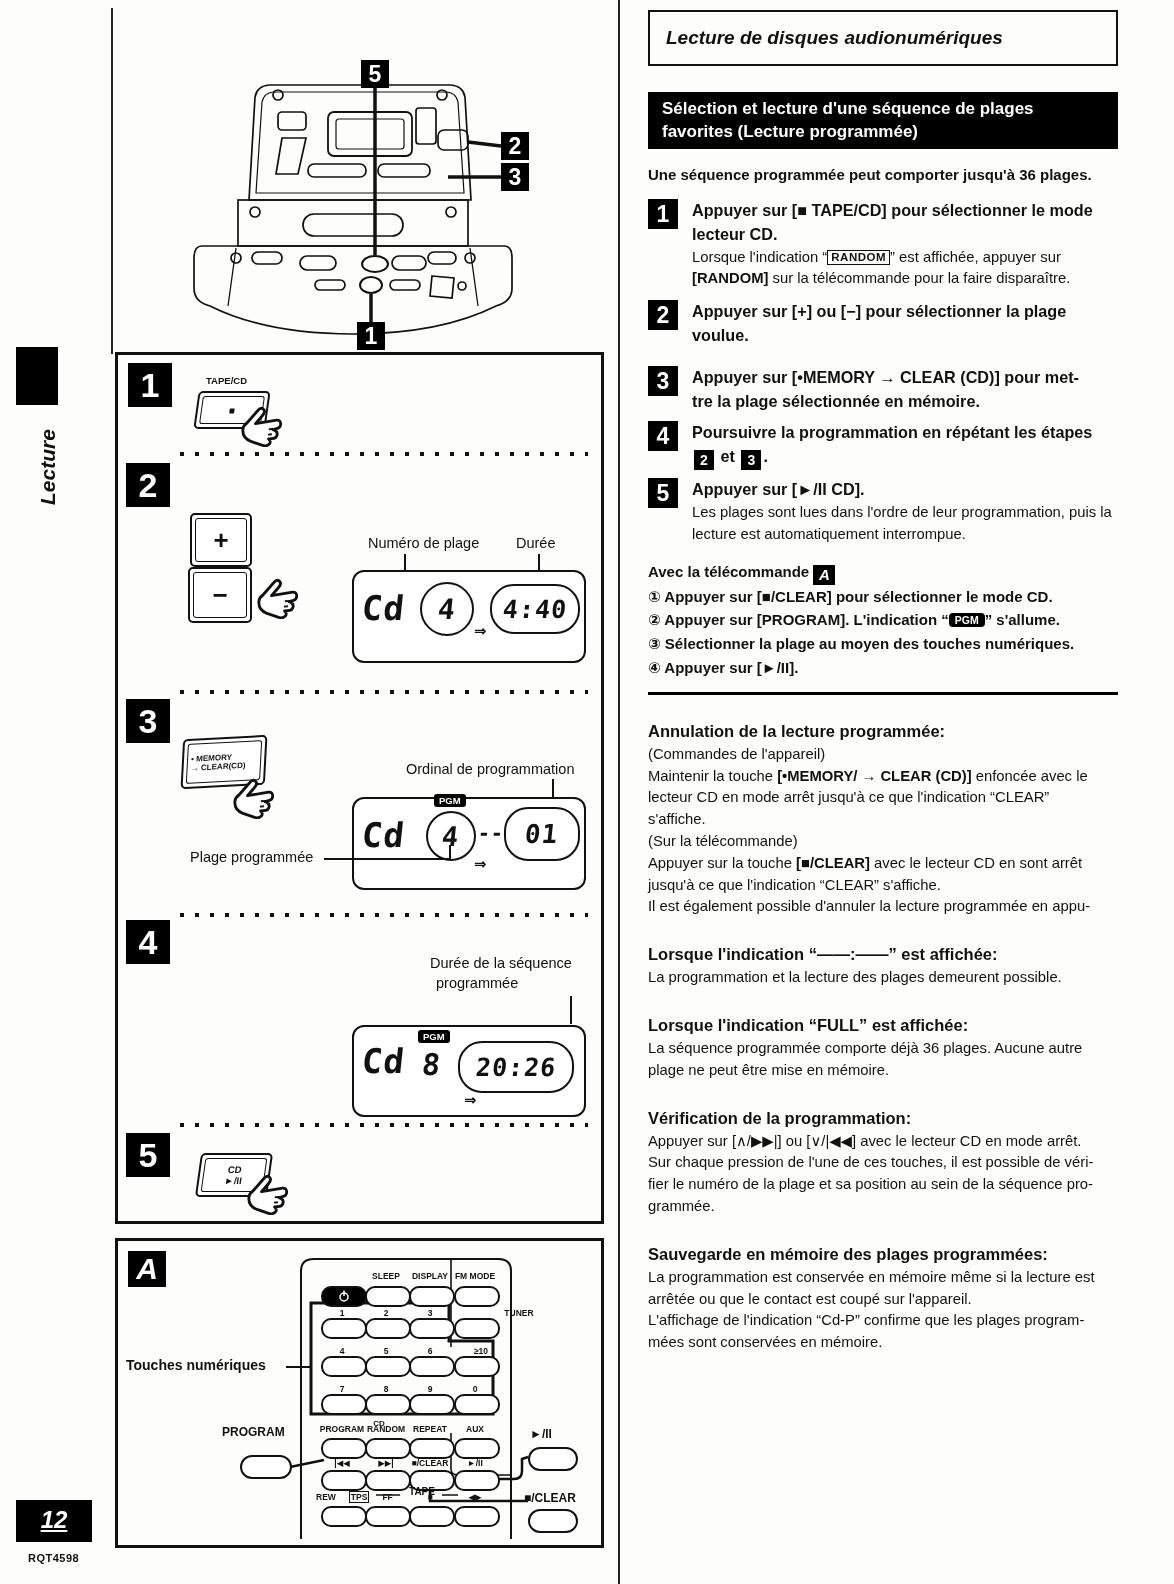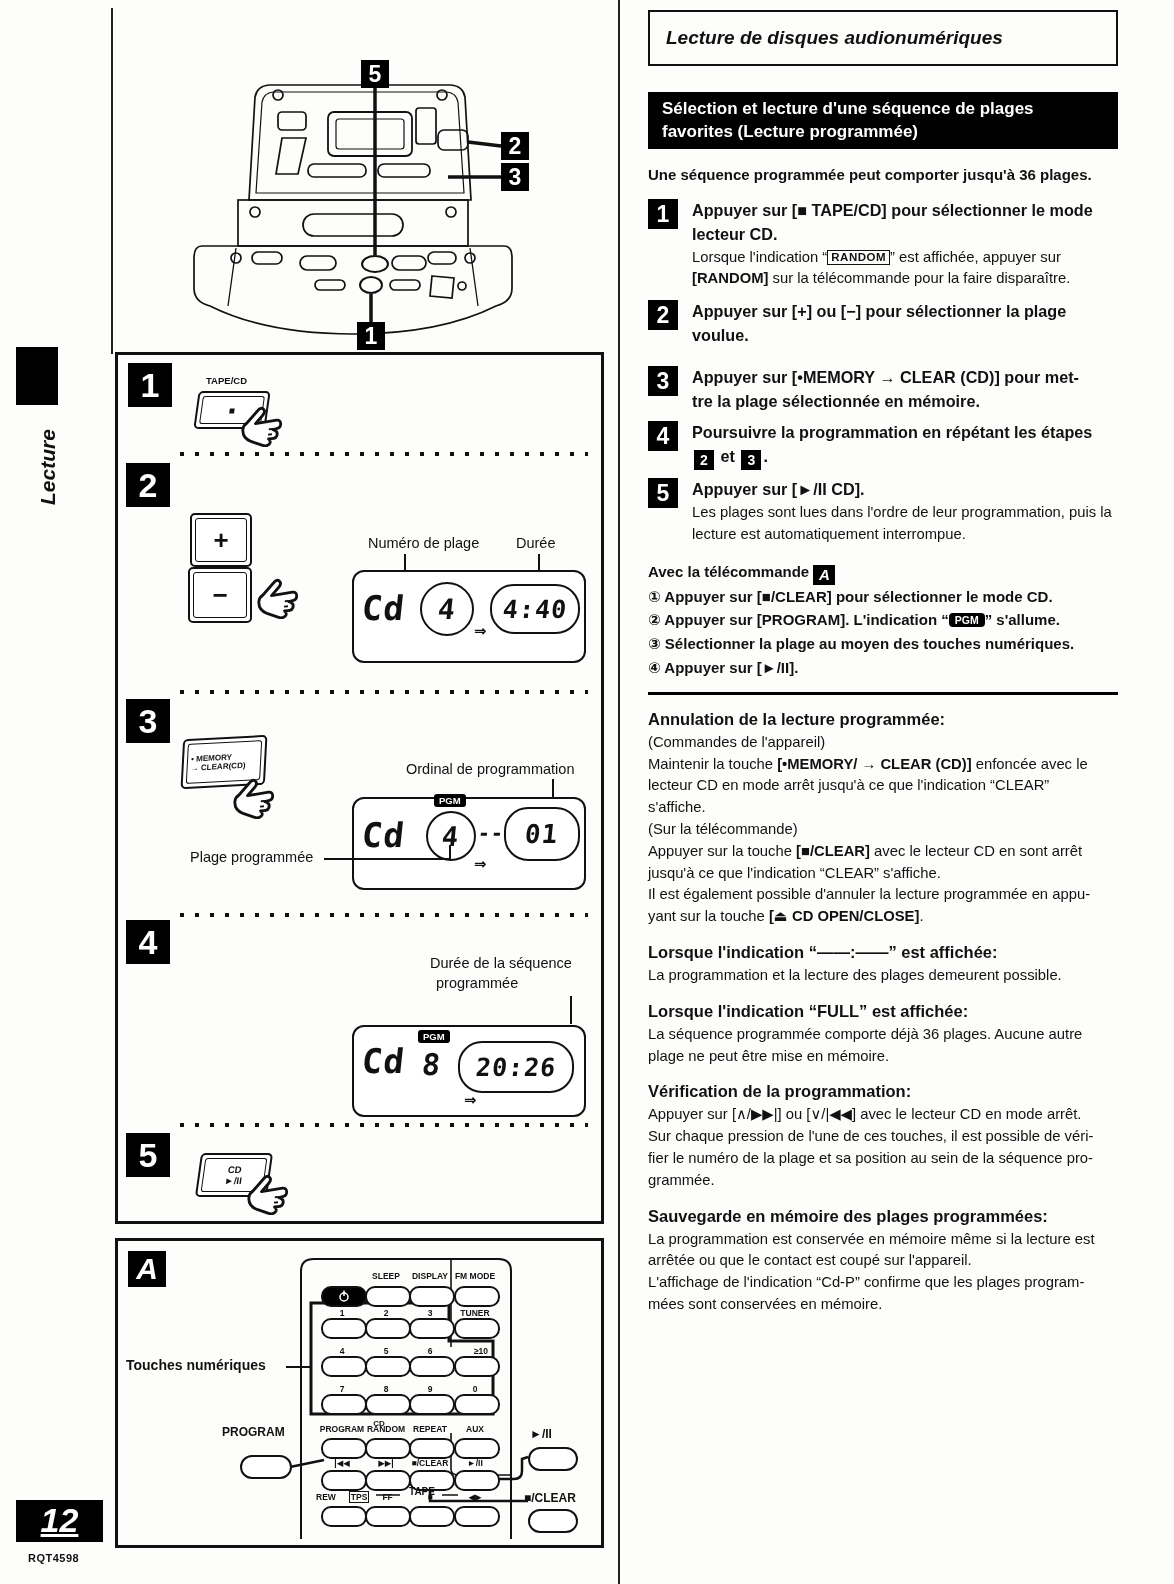--- a/index.html
+++ b/index.html
@@ -29,21 +29,21 @@
   .seg-rb{font-weight:bold;font-size:15px;line-height:23px;}
   .seg-boxed{border:1.5px solid #111;font-size:11.5px;font-weight:bold;padding:0 3px 1px 3px;
              letter-spacing:.5px;vertical-align:1px;}
   .seg-pgm{background:#000;color:#fff;font-size:10.5px;font-weight:bold;padding:1px 6px;
            border-radius:4px;vertical-align:1px;}
   .seg-sq{display:inline-block;background:#000;color:#fff;width:20px;height:20px;line-height:20px;
           text-align:center;font-weight:bold;font-size:14px;vertical-align:-3px;margin:0 2px;}
   .seg-sqA{display:inline-block;background:#000;color:#fff;width:22px;height:20px;line-height:20px;
            text-align:center;font-weight:bold;font-style:italic;font-size:15px;vertical-align:-3px;}
   .hr{height:3px;background:#000;margin:12px 0 2px 0;}
-  .sechead{font-weight:bold;font-size:16.5px;margin:15px 0 3px 0;}
+  .sechead{font-weight:bold;font-size:16.5px;margin:27px 0 3px 0;}
   .mt8{margin-top:8px}.mt10{margin-top:10px}.mt14{margin-top:14px}.mt16{margin-top:16px}.mt18{margin-top:18px}
   
   .dots{position:absolute;height:4px;
         background:repeating-linear-gradient(90deg,#111 0 4px,transparent 4px 15px);}
   .slabel{position:absolute;font-size:14.5px;white-space:nowrap;}
   .tick-v{position:absolute;width:2px;background:#111;}
   .tick-h{position:absolute;height:2px;background:#111;}
   .keycap{position:absolute;border:2.5px solid #111;border-radius:5px;background:#fff;}
   .keycap:after{content:'';position:absolute;inset:3px;border:1.5px solid #111;border-radius:3px;}
   .keytxt{position:absolute;inset:0;display:flex;flex-direction:column;align-items:center;
@@ -57,22 +57,22 @@
            align-items:center;justify-content:center;}
   .pgmbadge{position:absolute;background:#000;color:#fff;font-size:9.5px;font-weight:bold;
             padding:1px 5px;border-radius:3px;z-index:3;}
   .hand{position:absolute;z-index:4;}
   
   .rm-oval{position:absolute;width:42px;height:17px;border:2px solid #111;border-radius:10px;background:#fff;}
   .rm-oval.black{background:#000;display:flex;align-items:center;justify-content:center;}
   .rm-label{position:absolute;width:46px;text-align:center;font-size:8.5px;font-weight:bold;white-space:nowrap;}
   .callout-oval{position:absolute;border:2px solid #111;border-radius:12px;background:#fff;}
   .callout-label{position:absolute;font-weight:bold;font-size:12px;white-space:nowrap;}
-  .pagenum{position:absolute;left:16px;top:1500px;width:87px;height:42px;background:#000;color:#fff;
-           text-align:center;font-size:34px;font-style:italic;font-weight:bold;line-height:40px;}
+  .pagenum{position:absolute;left:16px;top:1500px;width:76px;height:42px;background:#000;color:#fff;
+           text-align:center;font-size:24px;font-style:italic;font-weight:bold;line-height:40px;}
   .pagenum u{text-decoration:underline;}
   .rqt{position:absolute;left:28px;top:1552px;font-size:11px;font-weight:bold;letter-spacing:.5px;}
   .sidetab{position:absolute;left:16px;top:347px;width:42px;height:58px;background:#000;}
   .sidetext{position:absolute;left:18px;top:420px;width:60px;height:110px;font-weight:bold;
             font-style:italic;font-size:21px;transform:rotate(-90deg);transform-origin:center;
             text-align:center;line-height:110px;}
   svg text{font-family:"Liberation Sans","DejaVu Sans",sans-serif;}
 </style>
 </head>
 <body>
@@ -280,21 +280,21 @@
         <div class="rm-label" style="left: 289px; top: 30px;">DISPLAY</div>
         <div class="rm-oval" style="left: 291px; top: 45px;"></div>
         <div class="rm-label" style="left: 334px; top: 30px;">FM MODE</div>
         <div class="rm-oval" style="left: 336px; top: 45px;"></div>
         <div class="rm-label" style="left: 201px; top: 67px;">1</div>
         <div class="rm-oval" style="left: 203px; top: 77px;"></div>
         <div class="rm-label" style="left: 245px; top: 67px;">2</div>
         <div class="rm-oval" style="left: 247px; top: 77px;"></div>
         <div class="rm-label" style="left: 289px; top: 67px;">3</div>
         <div class="rm-oval" style="left: 291px; top: 77px;"></div>
-        <div class="rm-label" style="left: 334px; top: 67px;">TUNER</div>
+        <div class="rm-label" style="left: 334px; top: 67px; padding-left: 44px;">TUNER</div>
         <div class="rm-oval" style="left: 336px; top: 77px;"></div>
         <div class="rm-label" style="left: 201px; top: 105px;">4</div>
         <div class="rm-oval" style="left: 203px; top: 115px;"></div>
         <div class="rm-label" style="left: 245px; top: 105px;">5</div>
         <div class="rm-oval" style="left: 247px; top: 115px;"></div>
         <div class="rm-label" style="left: 289px; top: 105px;">6</div>
         <div class="rm-oval" style="left: 291px; top: 115px;"></div>
         <div class="rm-label" style="left: 340px; top: 105px;">≥10</div>
         <div class="rm-oval" style="left: 336px; top: 115px;"></div>
         <div class="rm-label" style="left: 201px; top: 143px;">7</div>
@@ -405,21 +405,20 @@
       <div class="sechead">Annulation de la lecture programmée:</div>
       <div>
           <div class="tline"><span class="seg-n">(Commandes de l'appareil)</span></div>
           <div class="tline"><span class="seg-n">Maintenir la touche </span><span class="seg-bn">[•MEMORY/ → CLEAR  (CD)]</span><span class="seg-n"> enfoncée avec le</span></div>
           <div class="tline"><span class="seg-n">lecteur CD en mode arrêt jusqu'à ce que l'indication “CLEAR”</span></div>
           <div class="tline"><span class="seg-n">s'affiche.</span></div>
           <div class="tline"><span class="seg-n">(Sur la télécommande)</span></div>
           <div class="tline"><span class="seg-n">Appuyer sur la touche </span><span class="seg-bn">[■/CLEAR]</span><span class="seg-n"> avec le lecteur CD en sont arrêt</span></div>
           <div class="tline"><span class="seg-n">jusqu'à ce que l'indication “CLEAR” s'affiche.</span></div>
           <div class="tline"><span class="seg-n">Il est également possible d'annuler la lecture programmée en appu-</span></div>
-          <div class="tline"><span class="seg-n">yant sur la touche </span><span class="seg-bn">[⏏ CD OPEN/CLOSE]</span><span class="seg-n">.</span></div>
         </div>
     </div>
     <div>
       <div class="sechead">Lorsque l'indication “——:——” est affichée:</div>
       <div>
           <div class="tline"><span class="seg-n">La programmation et la lecture des plages demeurent possible.</span></div>
         </div>
     </div>
     <div>
       <div class="sechead">Lorsque l'indication “FULL” est affichée:</div>

